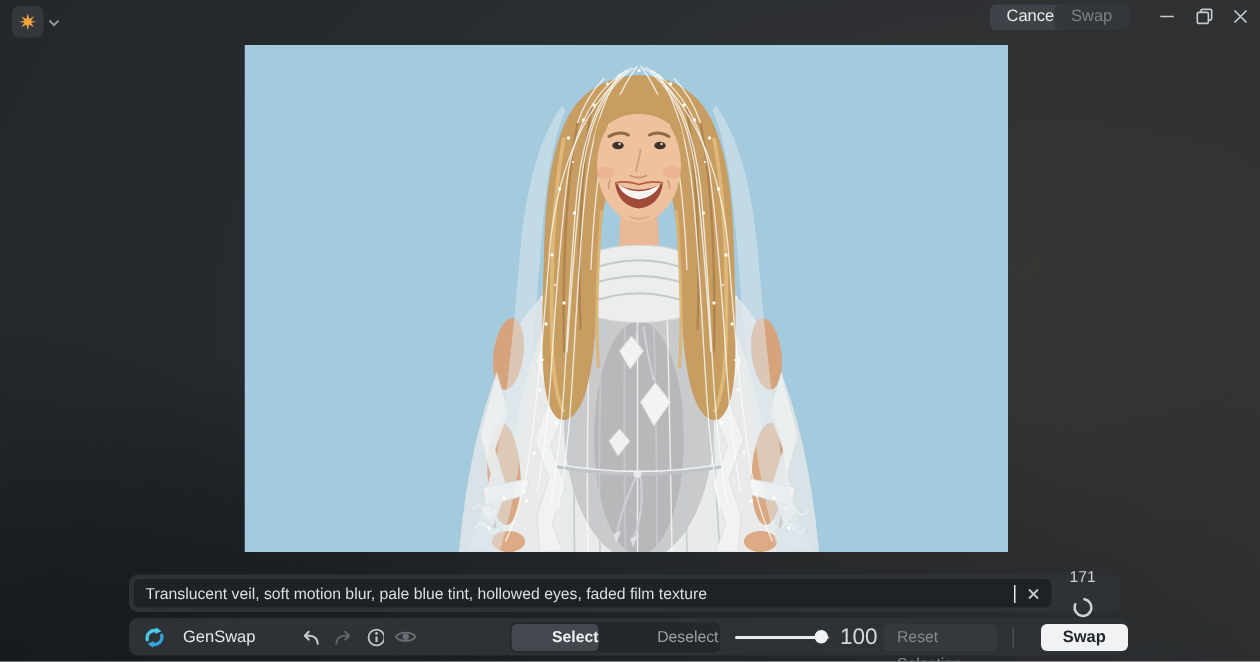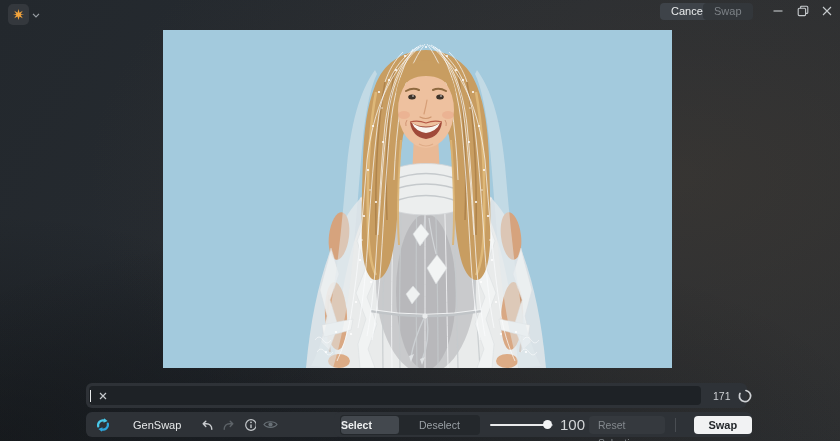--- a/index.html
+++ b/index.html
@@ -30,35 +30,35 @@
   .photo{position:absolute;left:163px;top:30px;width:509px;height:338px;}
   .photo svg{display:block}
   
   .prompt-pill{position:absolute;left:86px;top:383px;width:661px;height:25px;border-radius:6px;
     background:#2e3237;display:flex;align-items:center;}
   .prompt-field{flex:0 0 auto;width:612px;height:19px;margin-left:3px;border-radius:4px;
     background:#1e2226;display:flex;align-items:center;}
   .prompt-text{padding-left:8px;font-size:10.5px;color:#dcdee0;white-space:nowrap;overflow:hidden;flex:1;}
   .caret{width:1px;height:12px;background:#e8eaeb;margin-left:1px;flex:0 0 auto;}
   .clear-btn{width:24px;height:19px;display:flex;align-items:center;justify-content:center;flex:0 0 auto;}
-  .credits{display:flex;align-items:center;gap:6px;padding-left:12px;}
+  .credits{display:flex;align-items:center;gap:6px;padding-left:12px;flex-direction:column;}
   .credits-num{font-size:10.5px;color:#ced1d4;}
   
   .pill{position:absolute;top:412px;height:25px;border-radius:6px;background:#2e3237;
     display:flex;align-items:center;}
   .pill-tool{left:86px;width:165px;padding:0;}
   .pill-view{left:256px;width:73px;}
   .pill-actions{left:334px;width:418px;}
-  .tool-label{font-size:11px;color:#e6e8e9;margin-left:22px;}
+  .tool-label{font-size:11px;color:#e6e8e9;margin-left:11px;}
   .tool-spacer{flex:1;}
   .icon-btn{display:flex;align-items:center;justify-content:center;width:18px;height:18px;margin-right:4px;}
   .vdiv{width:1px;height:14px;background:#494d52;}
   .zoom-txt{font-size:10.5px;color:#d3d5d7;margin:0 4px 0 8px;}
   .seg{display:flex;align-items:center;background:#24282c;border-radius:4px;height:20px;margin-left:6px;padding:0 1px;}
-  .seg-btn{height:18px;line-height:18px;border-radius:3.5px;font-size:10.5px;text-align:left;}
+  .seg-btn{height:18px;line-height:18px;border-radius:3.5px;font-size:10.5px;text-align:right;}
   .seg-on{width:58px;background:#43484e;color:#eef0f1;font-weight:bold;}
   .seg-off{width:60px;background:transparent;color:#9aa0a5;margin-left:20px;}
   .slider{position:relative;width:80px;height:10px;margin-left:10px;}
   .slider-track{position:absolute;left:0;right:0;top:4px;height:2px;border-radius:1px;
     background:linear-gradient(to right,#e9eaeb 92%,#83888d 92%);}
   .slider-thumb{position:absolute;left:calc(92% - 4.5px);top:0.5px;width:9px;height:9px;border-radius:50%;background:#f3f4f5;}
   .amount{font-size:15px;color:#d4d6d8;margin-left:7px;width:18px;}
   .reset-btn{margin-left:11px;height:18px;line-height:18px;border-radius:4px;background:#35393e;
     color:#83888d;font-size:10.5px;padding:0 9px;}
   .swap-btn{margin-left:18px;width:74px;height:18px;line-height:18px;border-radius:4px;
@@ -291,20 +291,21 @@
         </g>
         <ellipse cx="241" cy="85" rx="6" ry="4" fill="rgba(228,140,110,0.25)"></ellipse>
         <ellipse cx="285" cy="85" rx="6" ry="4" fill="rgba(228,140,110,0.25)"></ellipse>
         <path d="M256,114 Q263,118 270,114" stroke="rgba(200,140,100,0.4)" stroke-width="1.2" fill="none"></path>
       </g>
     </svg>
   </div>
 
   <div class="prompt-pill">
     <div class="prompt-field">
+      <div class="prompt-text">Translucent veil, soft motion blur, pale blue tint, hollowed eyes, faded film texture</div>
       <div class="caret"></div>
       <div class="clear-btn">
         <svg width="8" height="8" viewBox="0 0 8 8">
           <path d="M1,1 L7,7 M7,1 L1,7" stroke="#c6c9cc" stroke-width="1.2"></path>
         </svg>
       </div>
     </div>
     <div class="credits">
       <span class="credits-num">171</span>
       <svg width="16" height="16" viewBox="0 0 16 16">

